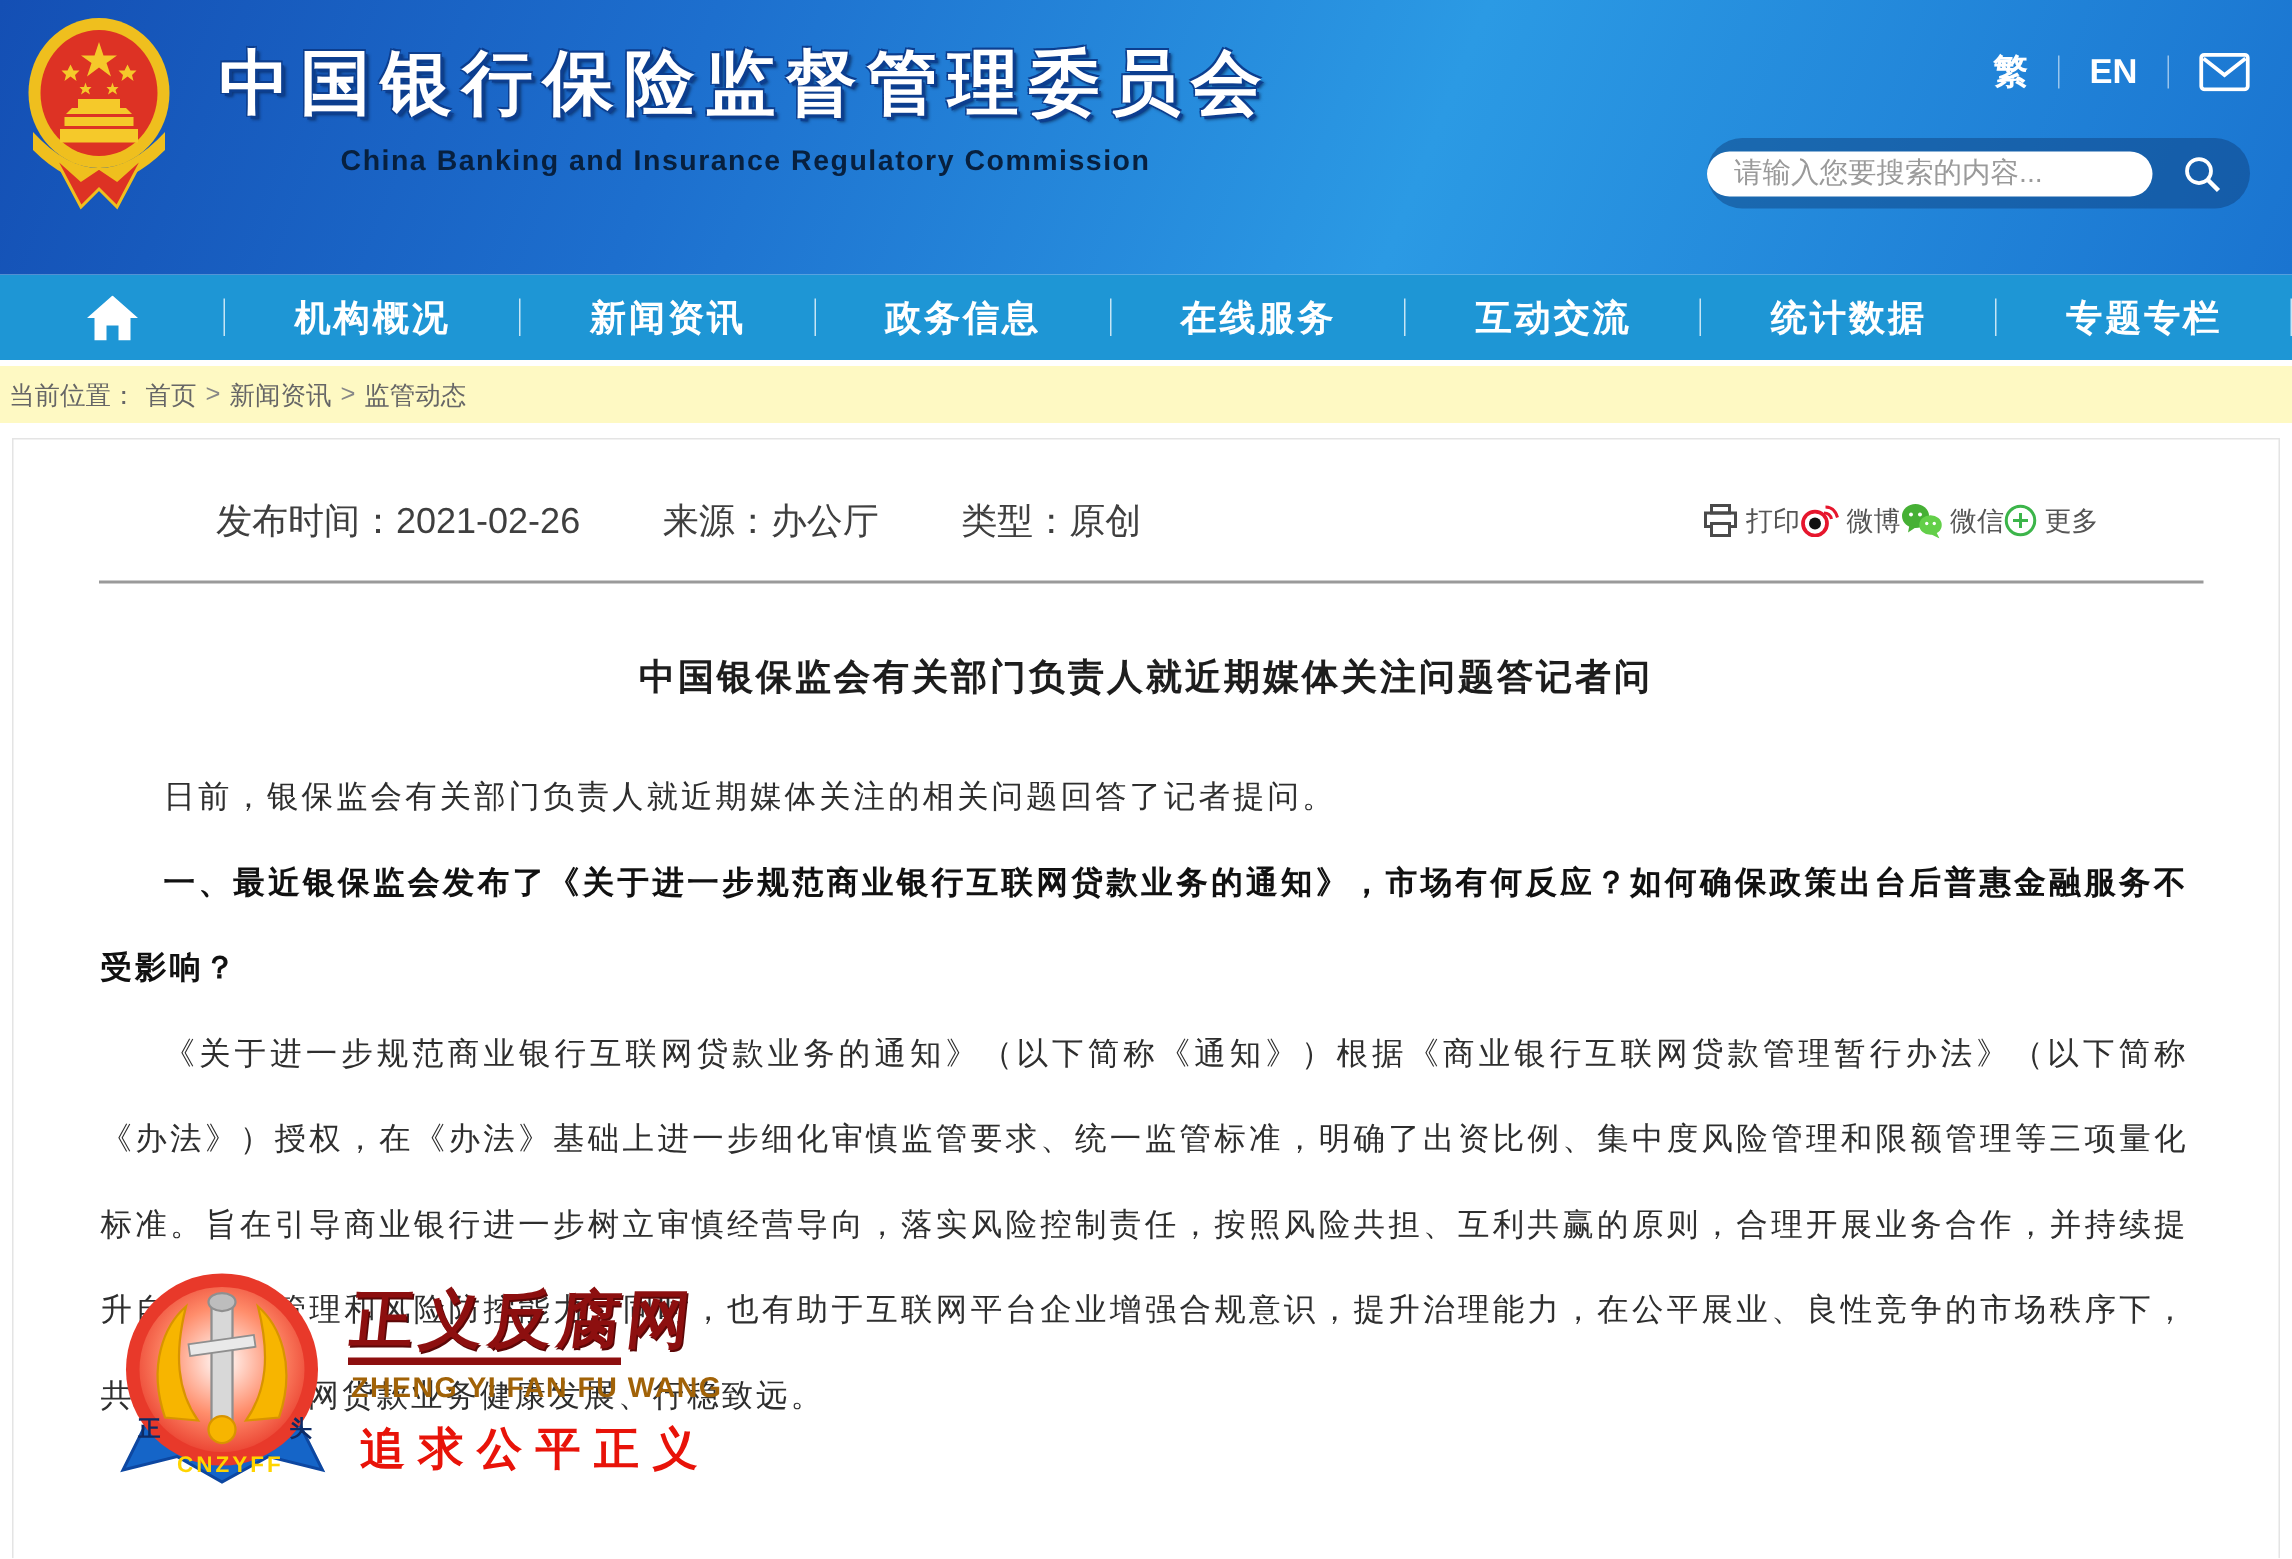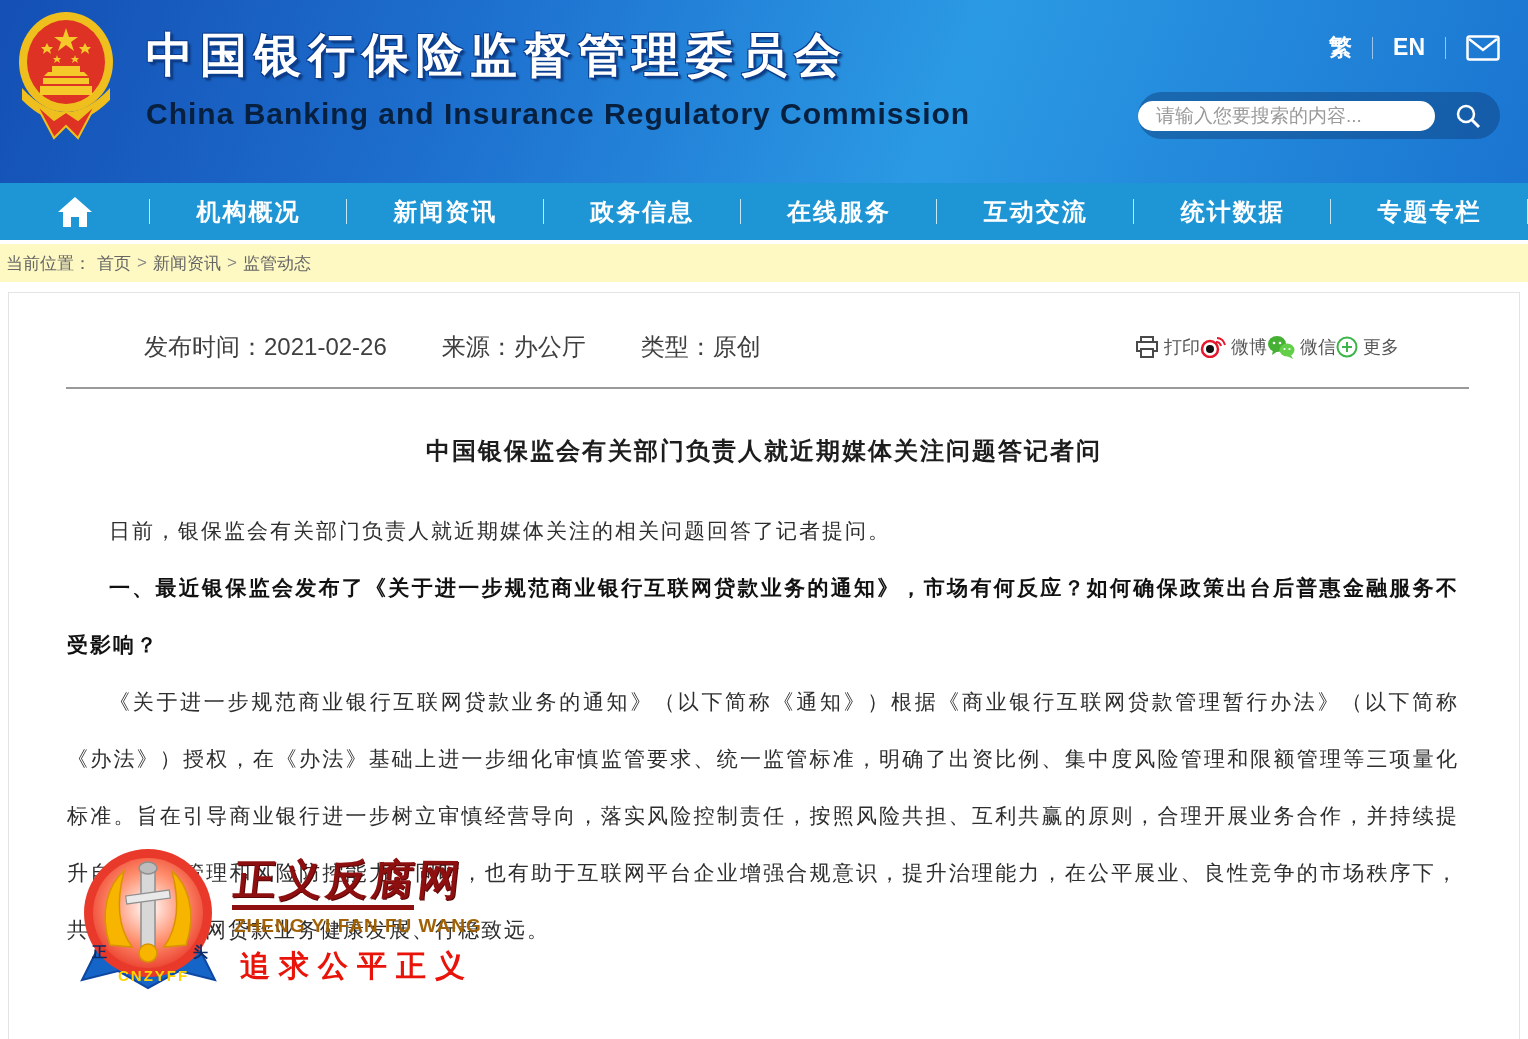--- a/index.html
+++ b/index.html
@@ -6,21 +6,21 @@
   body { font-family:"Liberation Sans","DejaVu Sans",sans-serif; background:#fff; }
   .page { position:relative; width:1528px; height:1039px; overflow:hidden; background:#fff; }
 
   
   .header { position:relative; height:183px;
     background:linear-gradient(112deg,#144fb4 0%,#1d6fce 30%,#2b9ae4 62%,#1a74d0 100%); }
   .emblem { position:absolute; left:16px; top:8px; width:100px; height:138px; }
   .title-block { position:absolute; left:146px; top:24px; }
   .title-cn { font-size:47px; font-weight:bold; color:#ffffff; letter-spacing:7px; white-space:nowrap;
     text-shadow:2px 2px 0 #0c3e8f,-1px -1px 0 #0c3e8f,1px -1px 0 #0c3e8f,-1px 1px 0 #0c3e8f,3px 3px 2px rgba(6,30,70,.6); }
-  .title-en { font-size:30px; font-weight:bold; color:#07203f; margin-top:10px; letter-spacing:1px; white-space:nowrap; }
+  .title-en { font-size:19px; font-weight:bold; color:#07203f; margin-top:10px; letter-spacing:1px; white-space:nowrap;text-align:center; }
   .quick-links { position:absolute; top:32px; right:28px; display:flex; align-items:center; color:#fff; }
   .quick-links .ql-item { font-size:23px; font-weight:bold; color:#fff; padding:0 20px; cursor:pointer; }
   .quick-links .sep { width:1px; height:22px; background:rgba(255,255,255,.55); }
   .mail-btn { padding:0 0 0 20px; cursor:pointer; display:flex; align-items:center; }
   .search-bar { position:absolute; top:92px; right:28px; width:362px; height:47px;
     background:rgba(13,60,120,.45); border-radius:24px; display:flex; align-items:center; }
   .search-input { width:297px; height:30px; border:none; outline:none; border-radius:24px;
     padding:0 18px; font-size:19px; color:#333; background:#fff; }
   .search-input::placeholder { color:#9a9a9a; }
   .search-btn { flex:1; height:47px; border:none; background:transparent; cursor:pointer;

